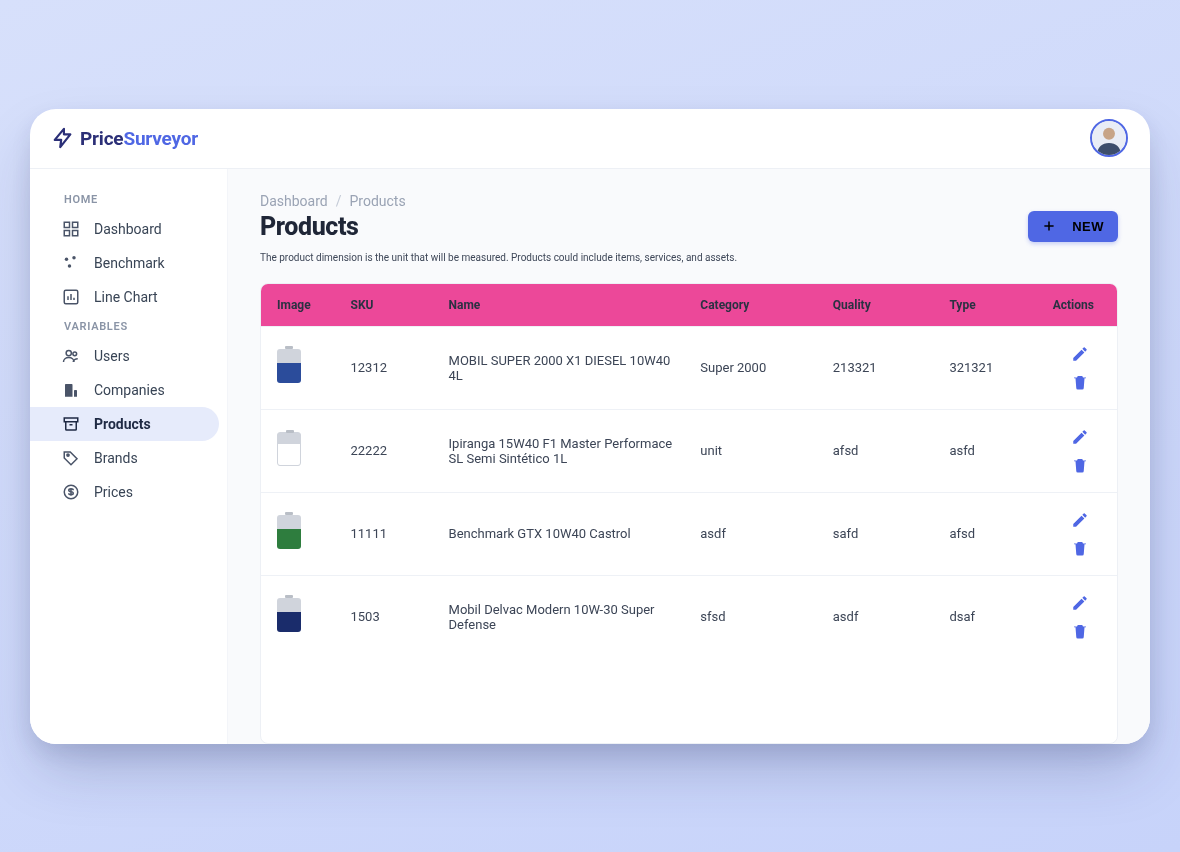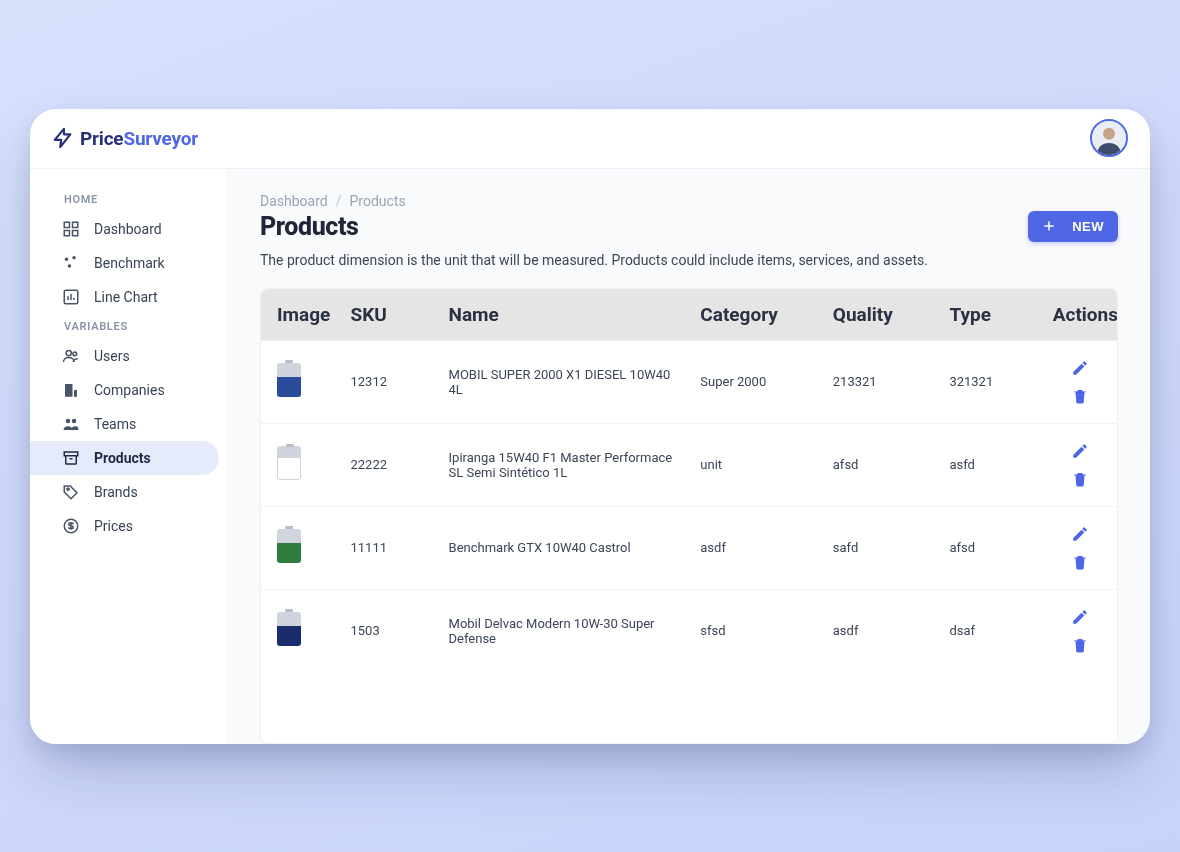--- a/index.html
+++ b/index.html
@@ -36,26 +36,26 @@
   .side-item { display:flex; align-items:center; gap:14px; padding:8px 12px 8px 32px; font-size:14px; color:#384455; cursor:pointer; }
   .side-item.active { background:#e6ebfb; border-radius:0 20px 20px 0; margin-right:8px; font-weight:700; color:#1f2a44; }
   .side-item .ic { width:18px; height:18px; flex:0 0 18px; color:#4a5468; display:flex; align-items:center; justify-content:center; }
   .side-item.active .ic { color:#1f2a44; }
   .side-item .ic svg { width:18px; height:18px; display:block; }
   .main { flex:1; background:#f9fafc; padding:24px 32px 0 32px; overflow:hidden; display:flex; flex-direction:column; }
   .crumbs { font-size:14px; color:#9aa3b4; margin-bottom:2px; display:flex; gap:8px; align-items:center; }
   .crumbs .sep { color:#c3cad6; }
   .title-row { display:flex; align-items:center; justify-content:space-between; margin-bottom:10px; }
   .page-title { font-size:25px; font-weight:800; color:#1f2637; letter-spacing:-.4px; }
-  .new-btn { background:#4f67e4; color:#ffffff; border:none; border-radius:6px; padding:8px 14px; font-size:13px; font-weight:700; letter-spacing:.5px; display:flex; align-items:center; gap:16px; cursor:pointer; box-shadow:0 2px 4px rgba(79,103,228,.3); }
+  .new-btn { background:#4f67e4; color:#000000; border:none; border-radius:6px; padding:8px 14px; font-size:13px; font-weight:700; letter-spacing:.5px; display:flex; align-items:center; gap:16px; cursor:pointer; box-shadow:0 2px 4px rgba(79,103,228,.3); }
   .new-btn svg { width:14px; height:14px; }
-  .page-desc { font-size:14px; color:#3e4758; margin-bottom:20px; }
+  .page-desc { font-size:10px; color:#3e4758; margin-bottom:20px; }
   .table-wrap { background:#ffffff; border-radius:8px; border:1px solid #edf0f5; overflow:hidden; flex:1; min-height:0; display:flex; flex-direction:column; }
   .tbl { width:100%; border-collapse:collapse; table-layout:fixed; }
-  .tbl th { text-align:left; font-size:19px; font-weight:700; color:#2a3142; background:#e5e5e5; padding:14px 10px; }
+  .tbl th { text-align:left; font-size:12px; font-weight:700; color:#2a3142; background:#ec4899; padding:14px 10px; }
   .tbl th:first-child, .tbl td:first-child { padding-left:16px; }
   .tbl td { font-size:13px; color:#3c4556; padding:18px 10px; border-top:1px solid #eef1f6; vertical-align:middle; }
   .col-image { width:60px; }
   .col-sku { width:74px; }
   .col-name { width:190px; }
   .col-category { width:100px; }
   .col-quality { width:88px; }
   .col-type { width:78px; }
   .col-actions { width:56px; }
   .prod-thumb { width:24px; height:34px; border-radius:3px; display:inline-block; position:relative; }
@@ -140,30 +140,20 @@
           <span>Users</span>
         </div>
         <div class="side-item">
           <span class="ic">
             <svg viewBox="0 0 24 24" fill="currentColor">
               <path d="M4 21V5a1 1 0 011-1h8a1 1 0 011 1v16h2v-8a1 1 0 011-1h2a1 1 0 011 1v8H4zm3-12h2v2H7zm0 4h2v2H7zm4-4h2v2h-2zm0 4h2v2h-2z"></path>
             </svg>
           </span>
           <span>Companies</span>
         </div>
-        <div class="side-item">
-          <span class="ic">
-            <svg viewBox="0 0 24 24" fill="currentColor">
-              <circle cx="8" cy="8" r="3"></circle>
-              <circle cx="16" cy="8" r="3"></circle>
-              <path d="M2 20c0-3 2.7-5 6-5s6 2 6 5M12 20c0-3 2.7-5 6-5s4 2 4 5"></path>
-            </svg>
-          </span>
-          <span>Teams</span>
-        </div>
         <div class="side-item active">
           <span class="ic">
             <svg viewBox="0 0 24 24" fill="none" stroke="currentColor" stroke-width="2">
               <rect x="3" y="4" width="18" height="5"></rect>
               <path d="M5 9v10a1 1 0 001 1h12a1 1 0 001-1V9M10 13h4"></path>
             </svg>
           </span>
           <span>Products</span>
         </div>
         <div class="side-item">

